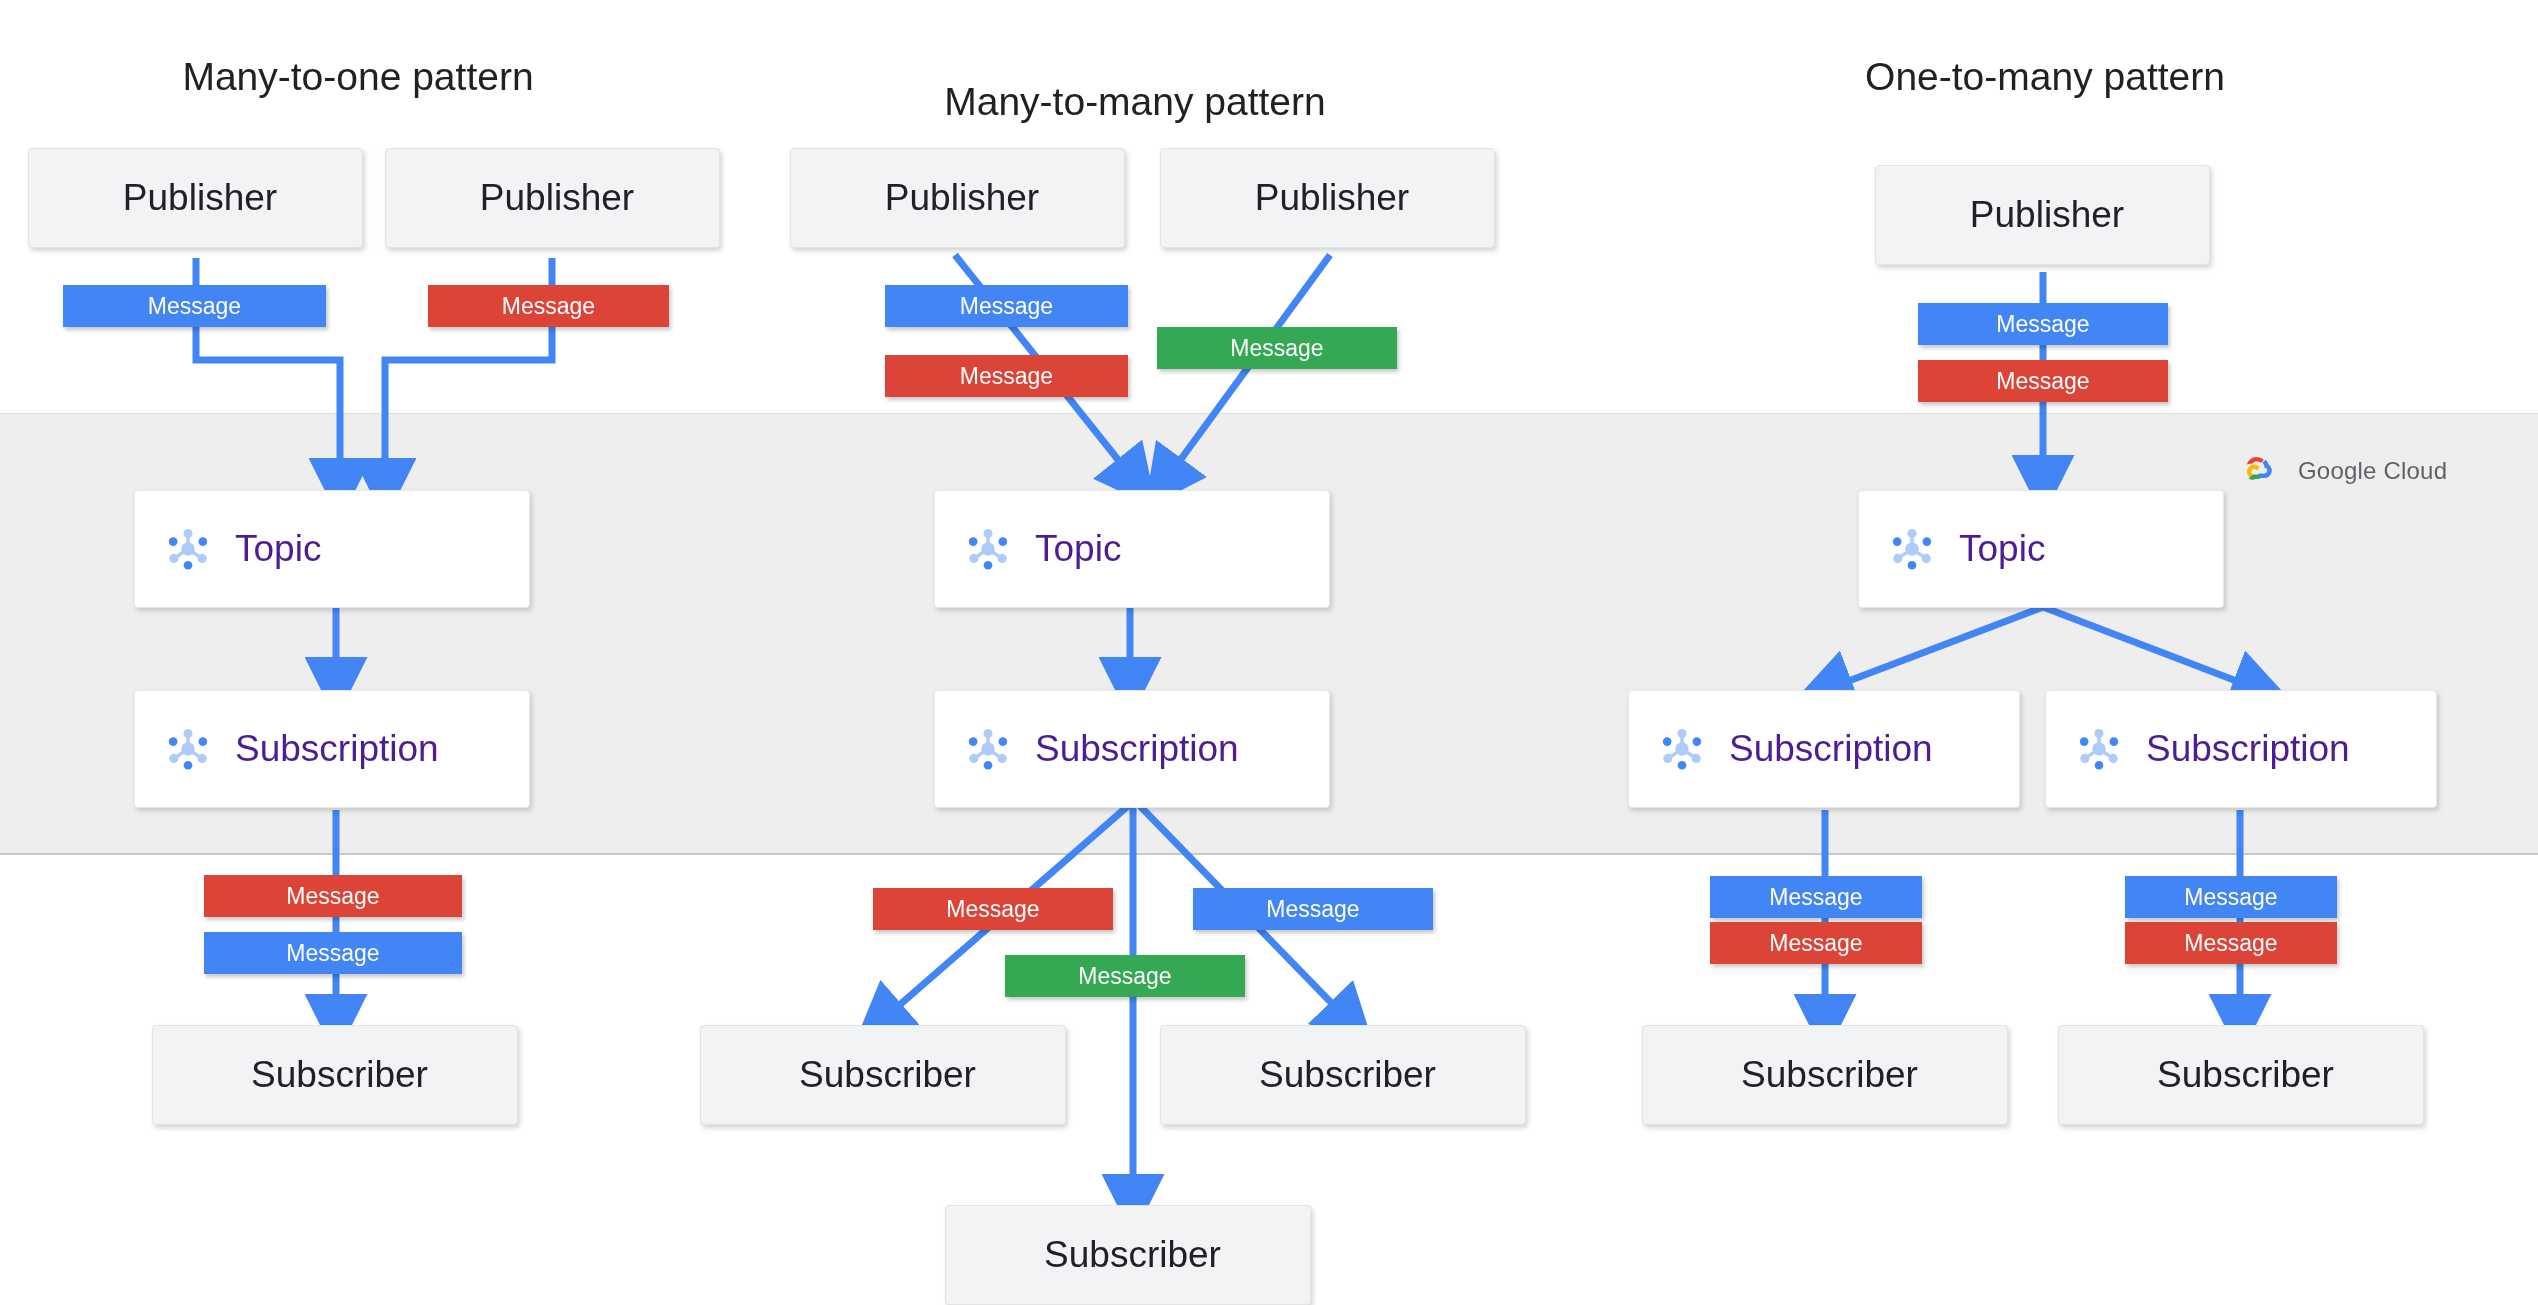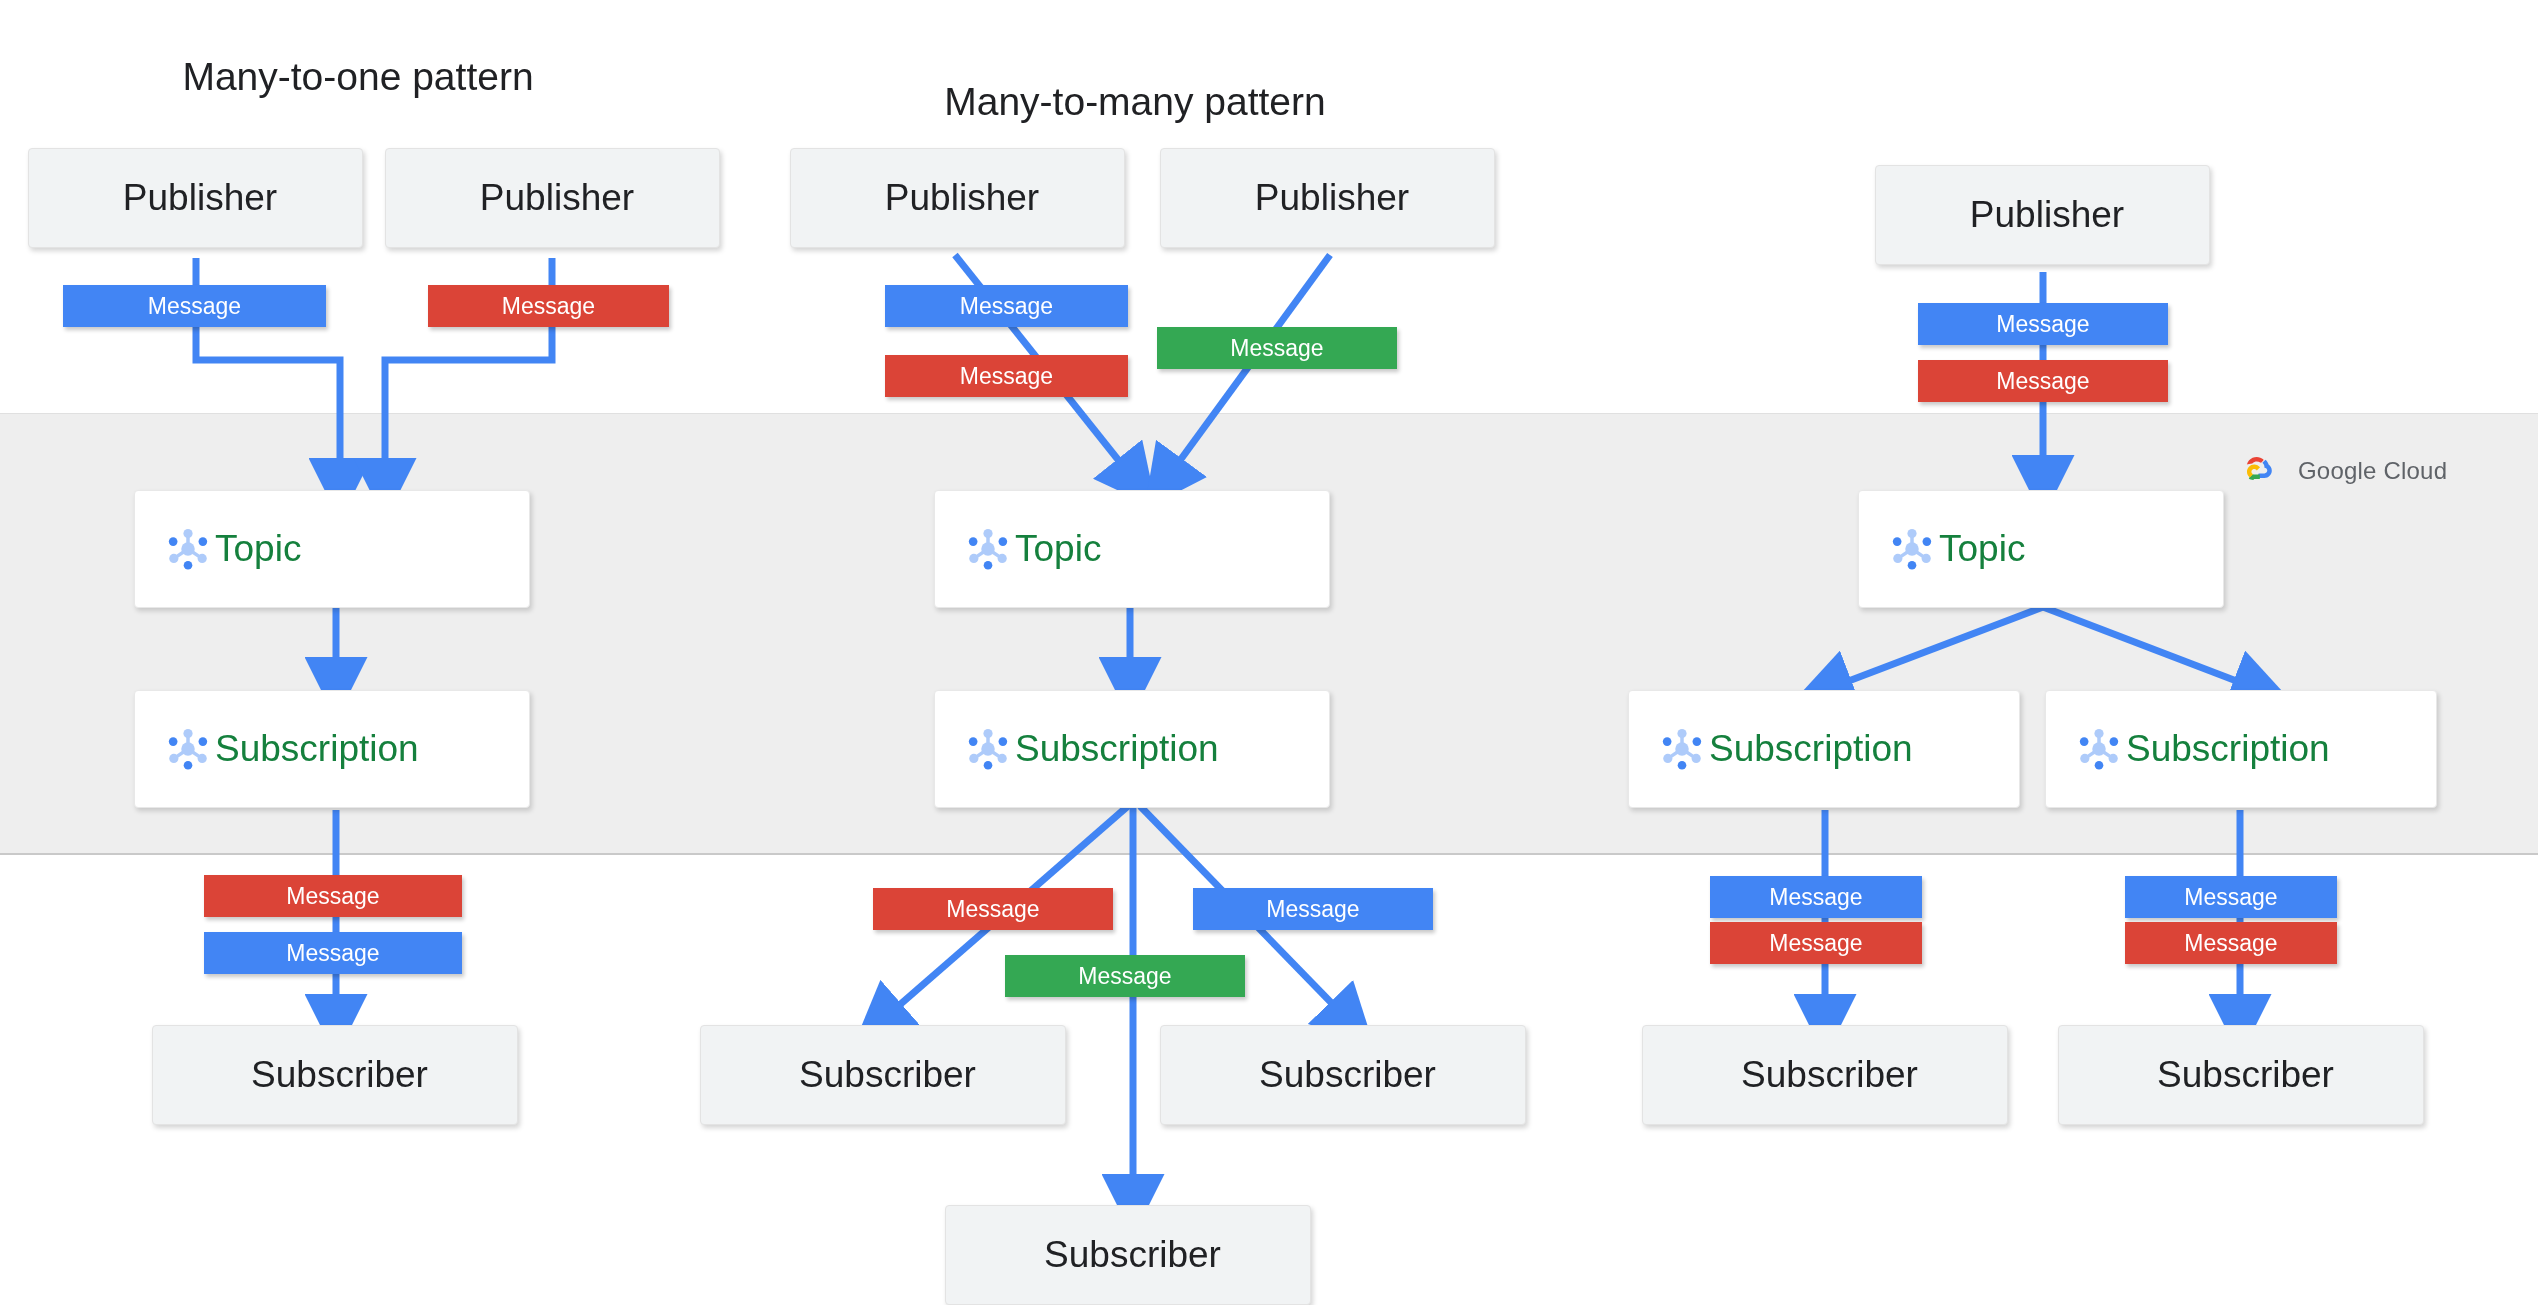--- a/index.html
+++ b/index.html
@@ -67,23 +67,24 @@
     border: 1px solid #e3e3e3;
     box-shadow: 2px 3px 5px rgba(0,0,0,0.17);
     font-size: 37px;
     color: #202124;
   }
   .node.pubsub {
     background: #ffffff;
     border: 1px solid #e8e8e8;
     box-shadow: 2px 3px 5px rgba(0,0,0,0.16);
     font-size: 37px;
-    color: #15803d;
+    color: #4c1d95;
     justify-content: flex-start;
     padding-left: 26px;
+    gap: 20px;
   }
   .ps-icon { width: 54px; height: 54px; flex: 0 0 auto; display: block; }
   
   .msg {
     position: absolute;
     box-sizing: border-box;
     display: flex;
     align-items: center;
     justify-content: center;
     color: #ffffff;
@@ -256,20 +257,21 @@
   </div>
 
   <div class="msg red" style="left:873px; top:888px; width:240px; height:42px;">Message</div>
   <div class="msg blue" style="left:1193px; top:888px; width:240px; height:42px;">Message</div>
   <div class="msg green" style="left:1005px; top:955px; width:240px; height:42px;">Message</div>
 
   <div class="node plain" style="left:700px; top:1025px; width:366px; height:100px;">Subscriber</div>
   <div class="node plain" style="left:1160px; top:1025px; width:366px; height:100px;">Subscriber</div>
   <div class="node plain" style="left:945px; top:1205px; width:366px; height:100px;">Subscriber</div>
 
+  <div class="pattern-title" style="left:1735px; top:55px; width:620px;">One-to-many pattern</div>
 
   <div class="node plain" style="left:1875px; top:165px; width:335px; height:100px;">Publisher</div>
 
   <div class="msg blue" style="left:1918px; top:303px; width:250px; height:42px;">Message</div>
   <div class="msg red" style="left:1918px; top:360px; width:250px; height:42px;">Message</div>
 
   <div class="node pubsub" style="left:1858px; top:490px; width:366px; height:118px;">
     <svg class="ps-icon" viewBox="0 0 40 40">
       <g fill="#aecbfa">
         <path d="M20 10 L20 20" stroke="#aecbfa" stroke-width="2.6"></path>

